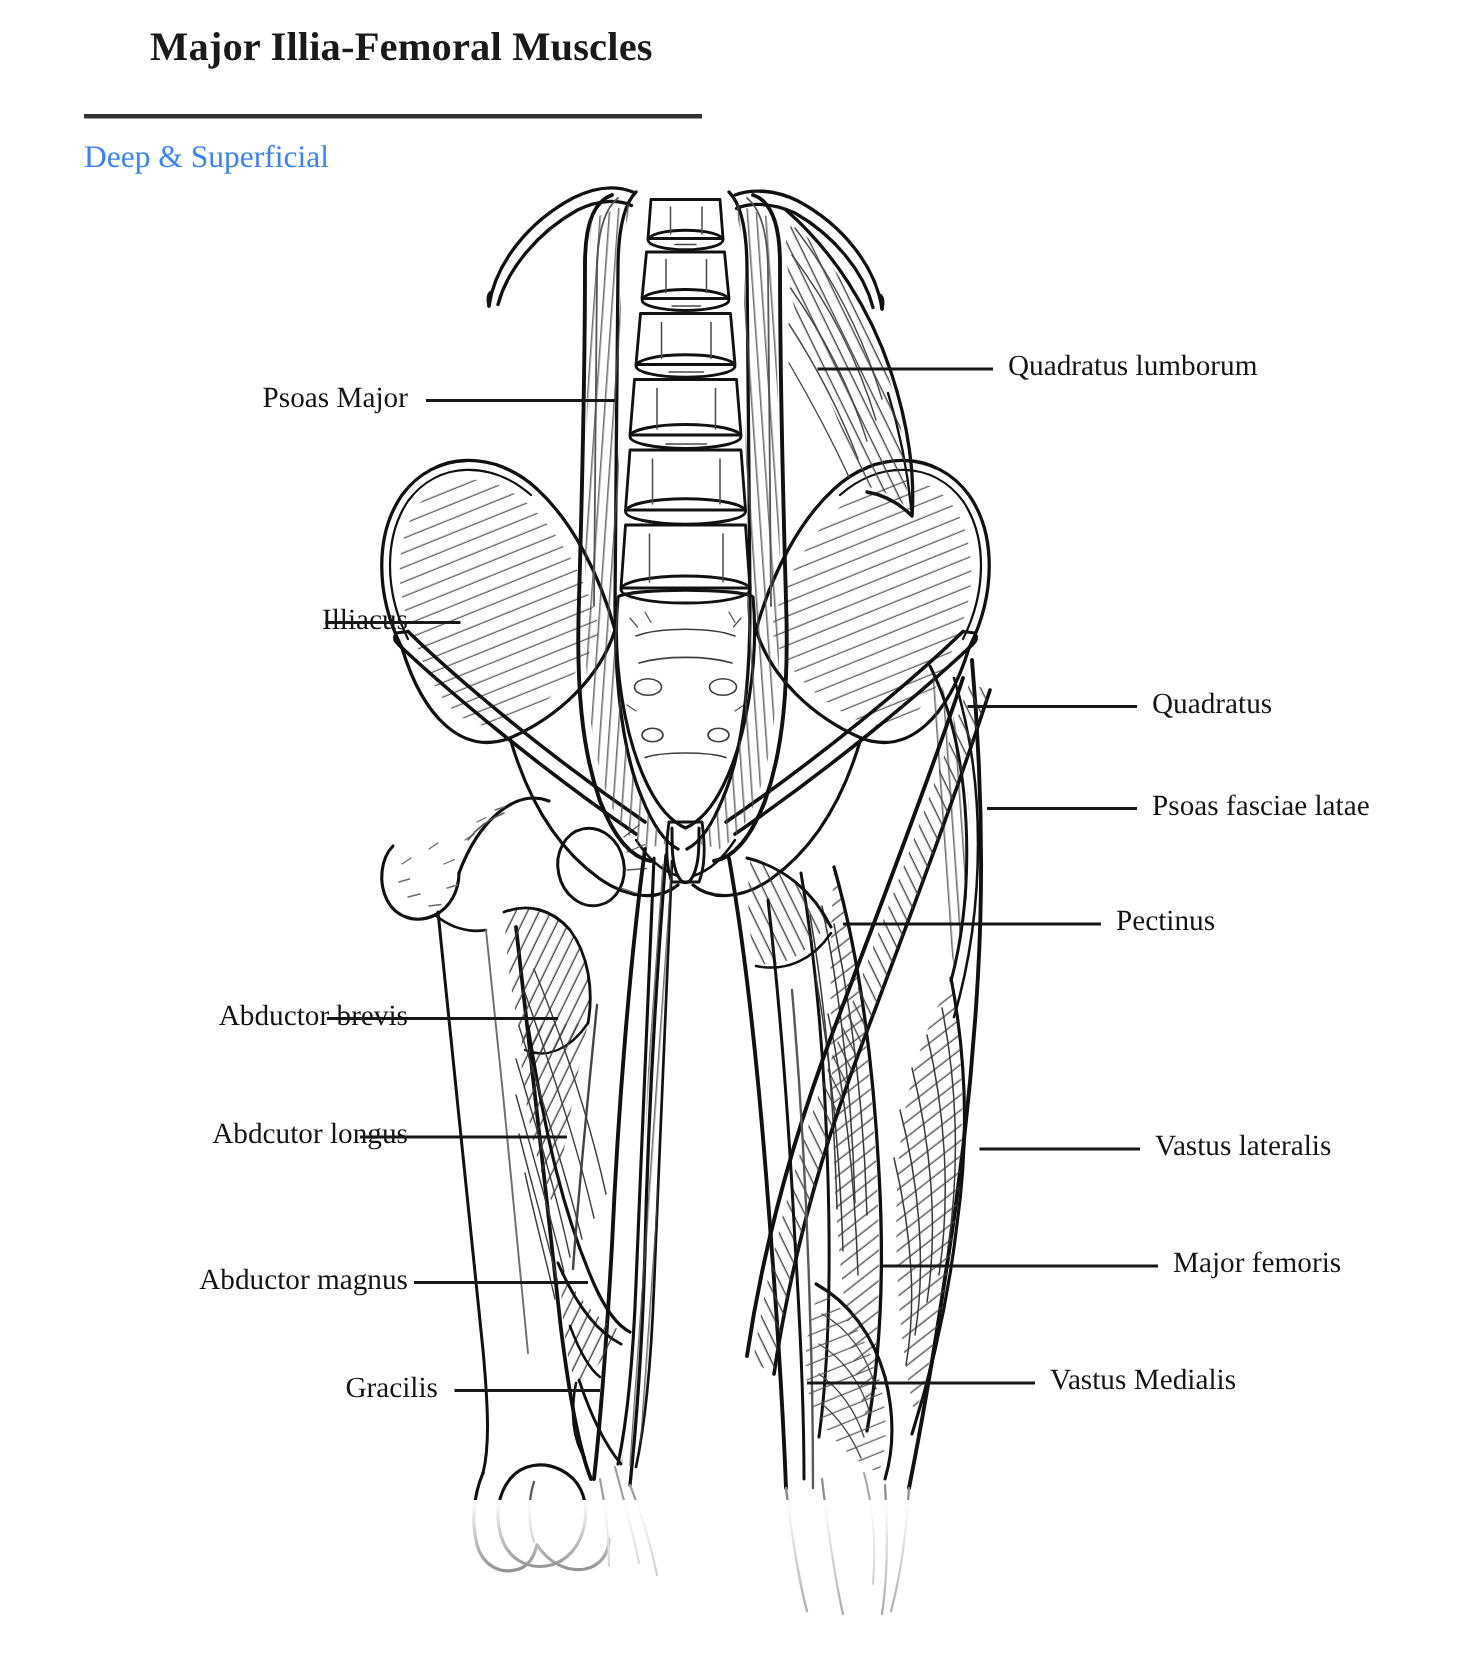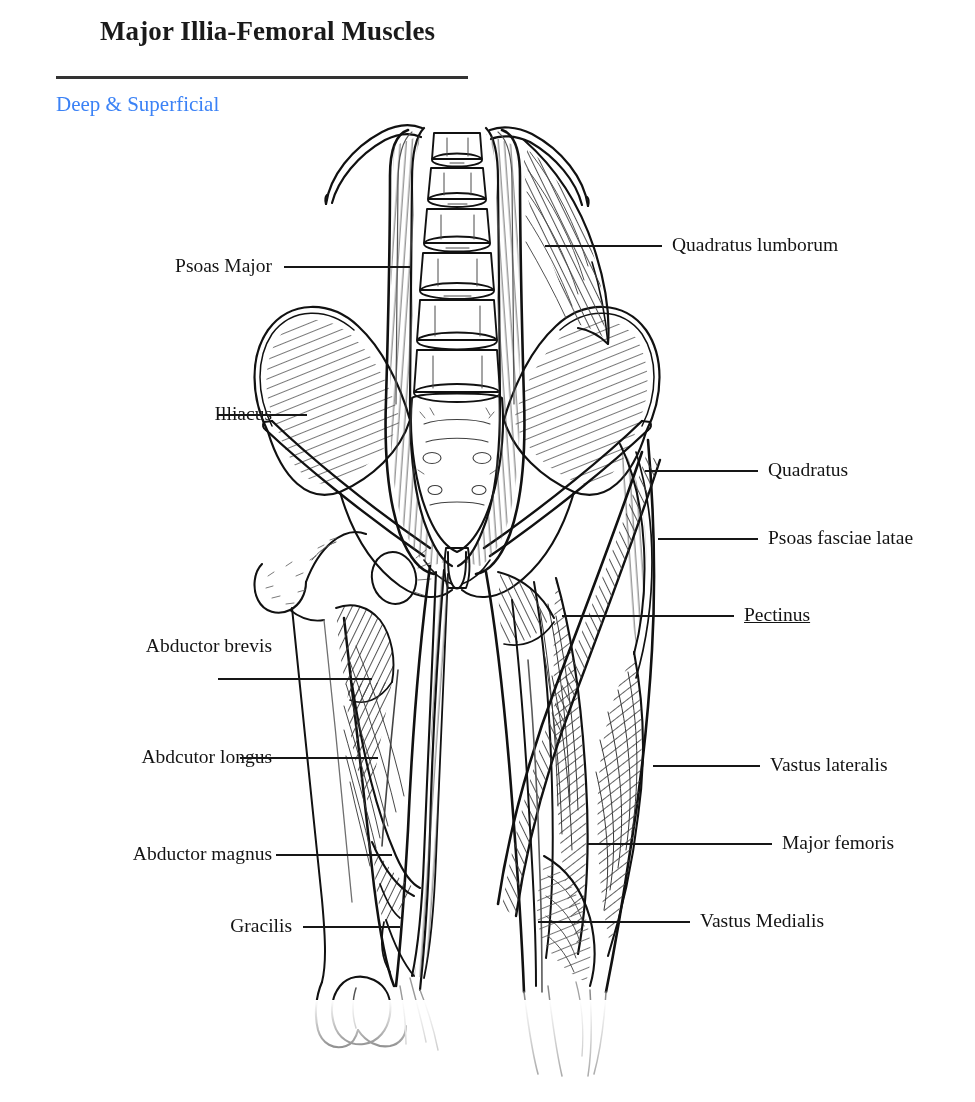--- a/index.html
+++ b/index.html
@@ -409,42 +409,42 @@
 </div>
 
 <div id="callouts">
 
   <div class="callout left" style="right:703px; top:256px;">Psoas Major</div>
   <div class="leader" style="left:284px; top:266px; width:126px;"></div>
 
   <div class="callout left" style="right:703px; top:404px;">Illiacus</div>
   <div class="leader" style="left:217px; top:414px; width:90px;"></div>
 
-  <div class="callout left" style="right:703px; top:636px;">Abductor brevis</div>
+  <div class="callout left" style="right:703px; top:668px;">Abductor brevis</div>
   <div class="leader" style="left:218px; top:678px; width:154px;"></div>
 
   <div class="callout left" style="right:703px; top:747px;">Abdcutor longus</div>
   <div class="leader" style="left:240px; top:757px; width:138px;"></div>
 
   <div class="callout left" style="right:703px; top:844px;">Abductor magnus</div>
   <div class="leader" style="left:276px; top:854px; width:116px;"></div>
 
   <div class="callout left" style="right:683px; top:916px;">Gracilis</div>
   <div class="leader" style="left:303px; top:926px; width:97px;"></div>
 
   <div class="callout right" style="left:672px; top:235px;">Quadratus lumborum</div>
   <div class="leader" style="left:545px; top:245px; width:117px;"></div>
 
   <div class="callout right" style="left:768px; top:460px;">Quadratus</div>
   <div class="leader" style="left:645px; top:470px; width:113px;"></div>
 
   <div class="callout right" style="left:768px; top:528px;">Psoas fasciae latae</div>
   <div class="leader" style="left:658px; top:538px; width:100px;"></div>
 
-  <div class="callout right" style="left:744px; top:605px;text-decoration:underline;">Pectinus</div>
+  <div class="callout right" style="left:744px; top:605px;">Pectinus</div>
   <div class="leader" style="left:562px; top:615px; width:172px;"></div>
 
   <div class="callout right" style="left:770px; top:755px;">Vastus lateralis</div>
   <div class="leader" style="left:653px; top:765px; width:107px;"></div>
 
   <div class="callout right" style="left:782px; top:833px;">Major femoris</div>
   <div class="leader" style="left:588px; top:843px; width:184px;"></div>
 
   <div class="callout right" style="left:700px; top:911px;">Vastus Medialis</div>
   <div class="leader" style="left:538px; top:921px; width:152px;"></div>

